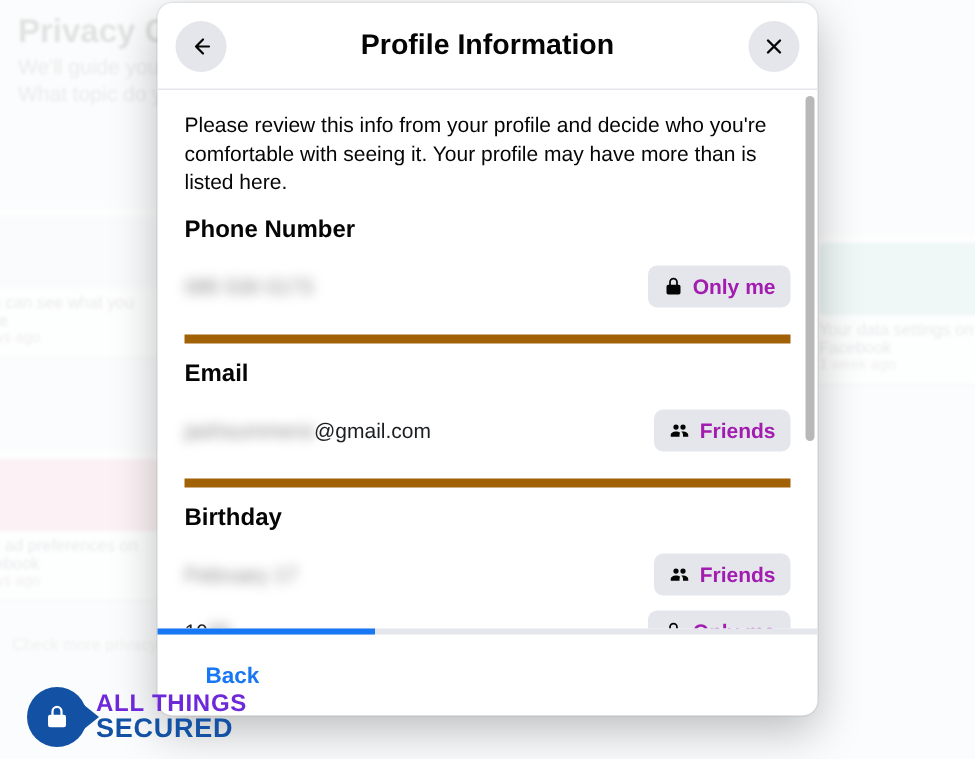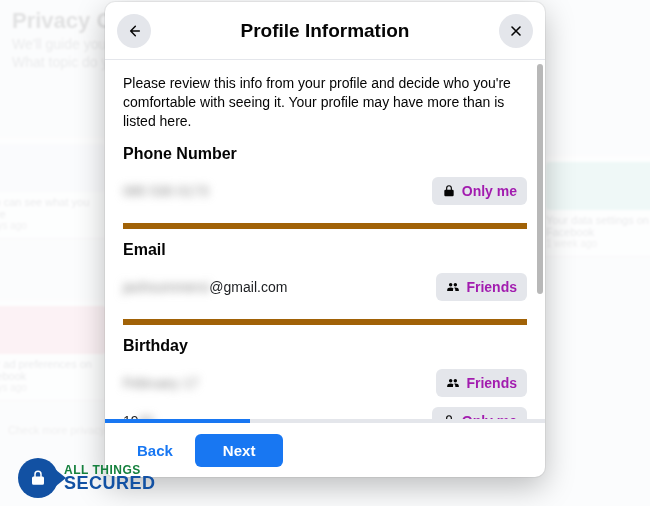--- a/index.html
+++ b/index.html
@@ -130,21 +130,21 @@
   }
   .logo .lock::before{
     content:""; position:absolute; width:0;height:0;
     right:-8px; top:12px;
     border-top:8px solid transparent;
     border-bottom:8px solid transparent;
     border-left:10px solid #1251a3;
   }
   .logo .lock svg{ width:18px; height:18px; fill:#fff;}
   .logo-text{ line-height:0.9;}
-  .logo-text .l1{ font-size:12px; font-weight:800; color:#15803d; letter-spacing:0.5px;}
+  .logo-text .l1{ font-size:16px; font-weight:800; color:#6d28d9; letter-spacing:0.5px;}
   .logo-text .l2{ font-size:18px; font-weight:900; color:#1251a3; letter-spacing:0.5px;}
 </style>
 </head>
 <body>
 
 <div class="bg">
   <div class="bg-inner">
     <div class="bg-title">Privacy Checkup</div>
     <div class="bg-sub">We'll guide you through some settings</div>
     <div class="bg-sub">What topic do you want to start with?</div>
@@ -238,21 +238,20 @@
       </div>
     </div>
   </div>
 
   <div class="progress">
     <div class="progress-fill" style="width: 33%;"></div>
   </div>
 
   <div class="footer">
     <button class="btn-back-txt">Back</button>
-    <button class="btn-next">Next</button>
   </div>
 </div>
 
 <div class="logo">
   <div class="lock">
     <svg viewBox="0 0 24 24">
         <path d="M12 2a5 5 0 0 0-5 5v3H6a2 2 0 0 0-2 2v7a2 2 0 0 0 2 2h12a2 2 0 0 0 2-2v-7a2 2 0 0 0-2-2h-1V7a5 5 0 0 0-5-5zm-3 5a3 3 0 1 1 6 0v3H9z"></path>
       </svg>
   </div>
   <div class="logo-text">

